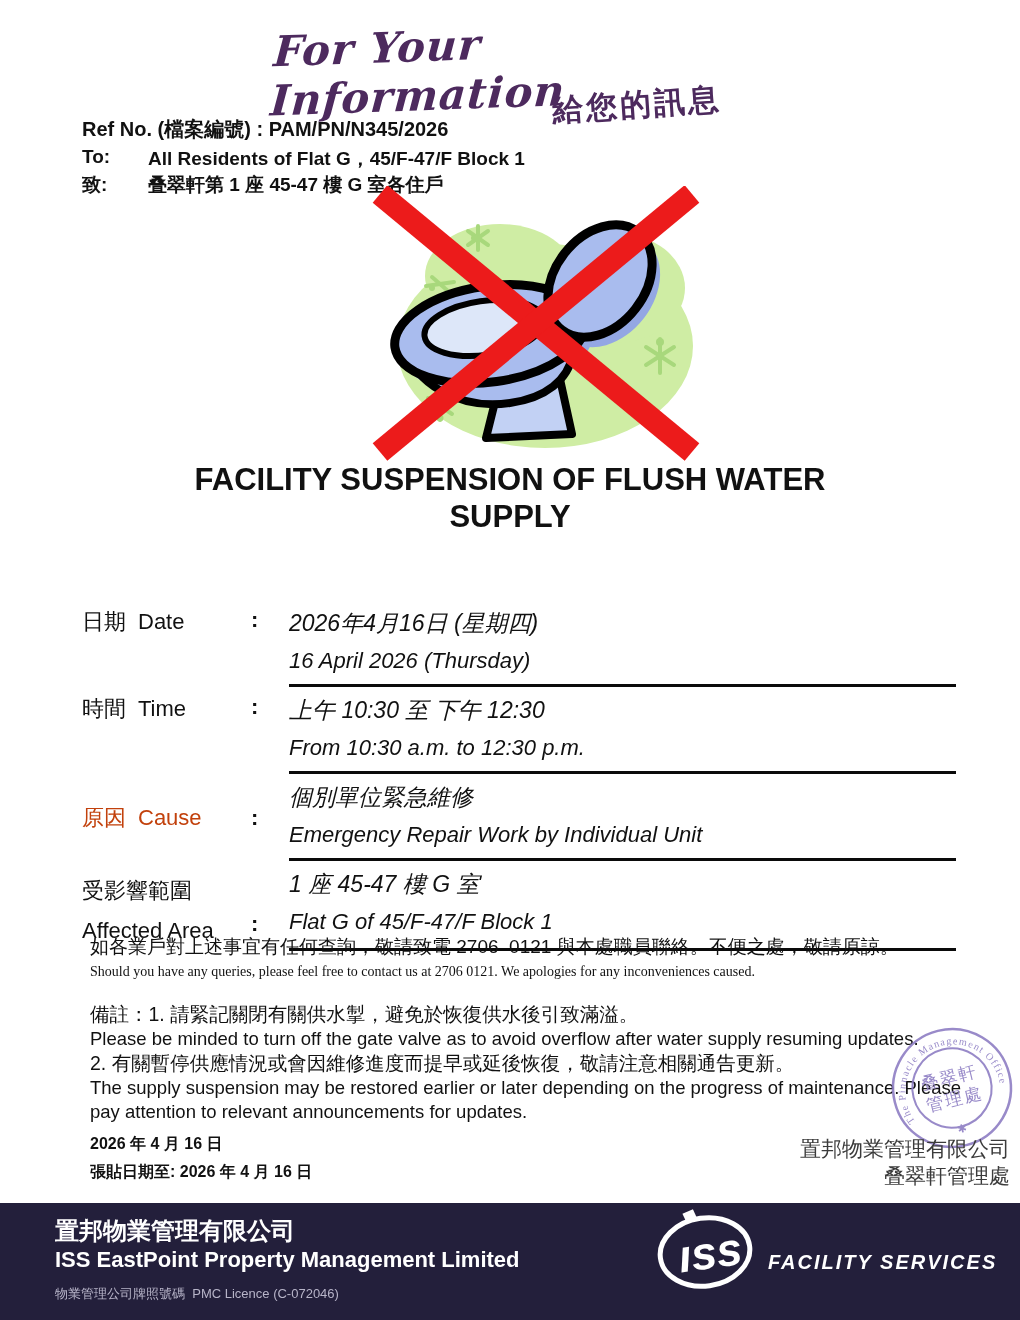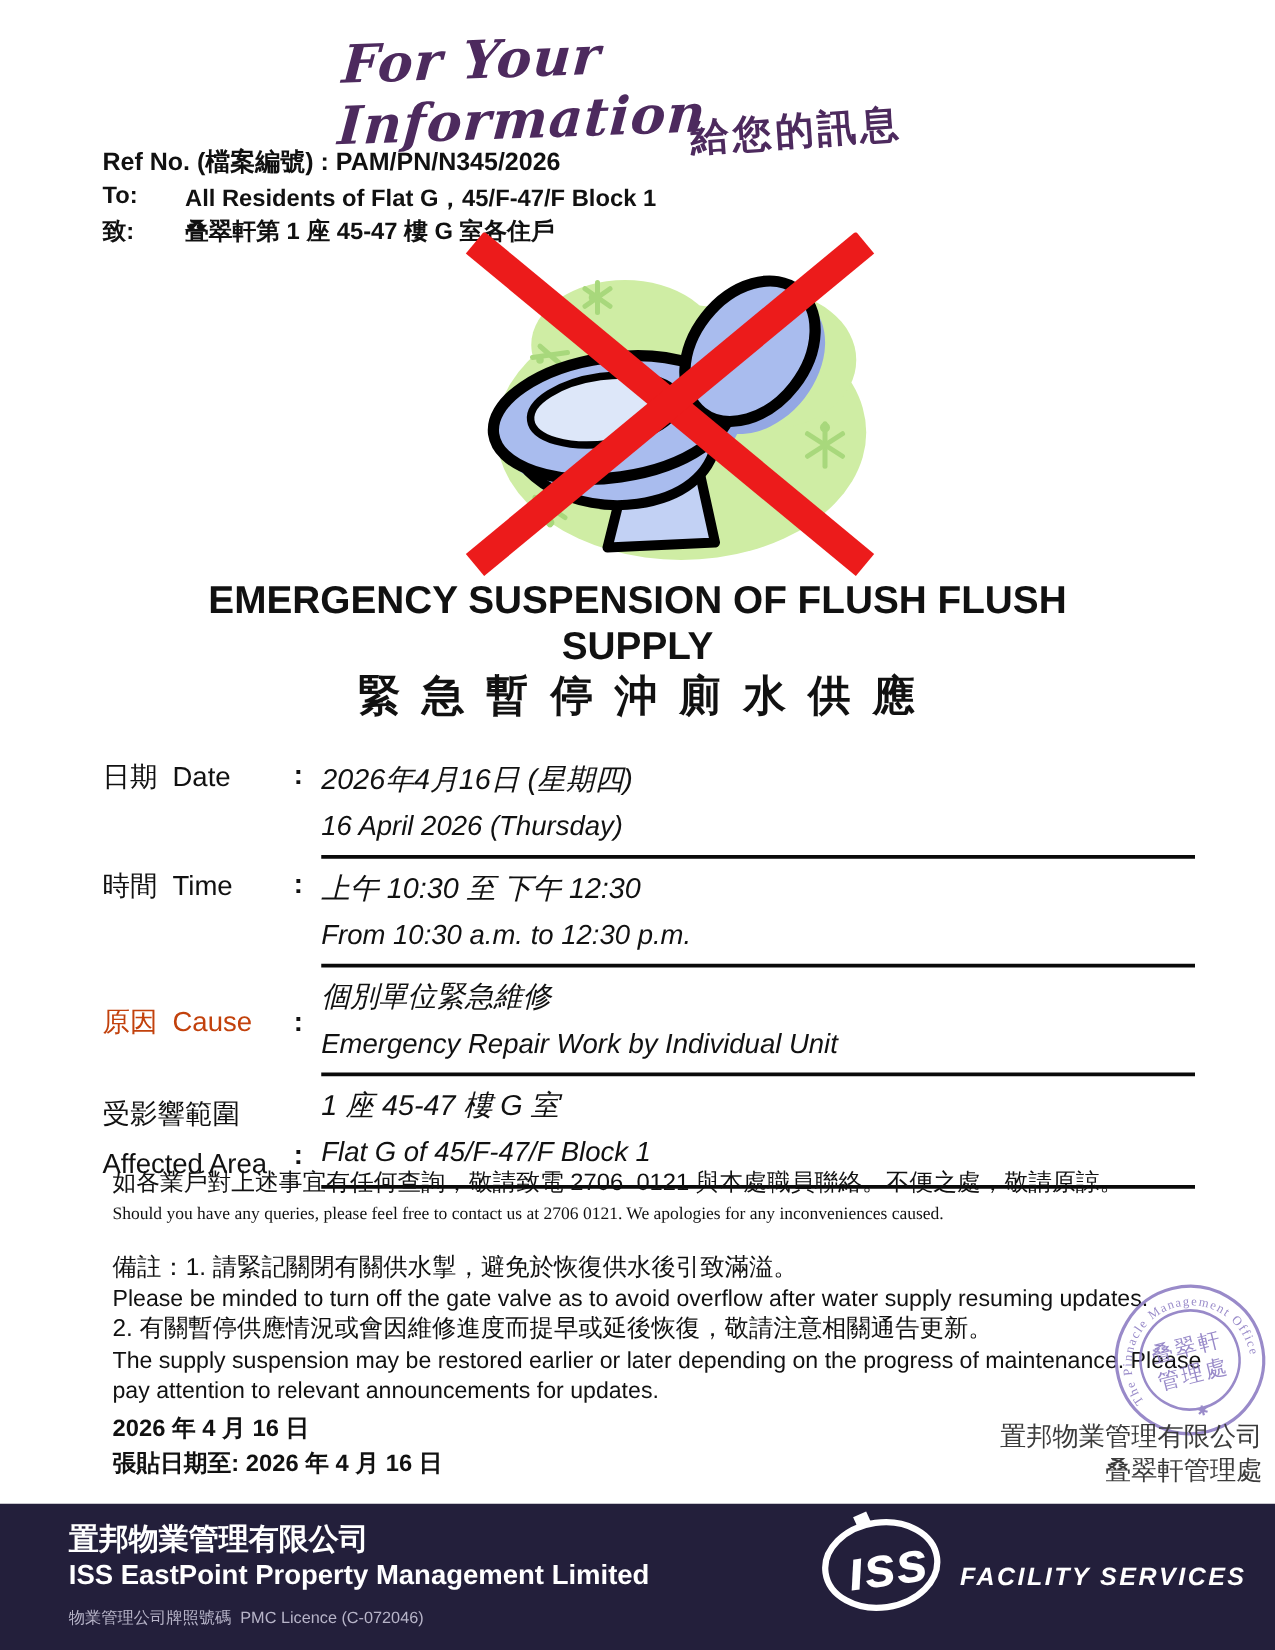--- a/index.html
+++ b/index.html
@@ -20,21 +20,21 @@
 
   .art{position:absolute;left:360px;top:186px;}
 
   .title-en{position:absolute;left:0;width:1020px;text-align:center;font-weight:bold;font-size:31px;letter-spacing:0px;}
   .t1{top:462px;} .t2{top:499px;}
   .title-zh{position:absolute;left:0;top:534px;width:1020px;text-align:center;font-weight:bold;
             font-size:34px;letter-spacing:2px;word-spacing:4px;}
 
   
   .details{position:absolute;left:82px;top:600px;width:874px;}
-  .d-row{display:grid;grid-template-columns:153px 22px 1fr;}
+  .d-row{display:grid;grid-template-columns:153px 22px 1fr;gap:16px;}
   .d-label{padding-top:7px;font-size:22px;white-space:nowrap;}
   .d-label .lat{margin-left:12px;}
   .d-colon{font-size:22px;font-weight:bold;padding-top:7px;}
   .row-cause .d-label,.row-cause .d-colon{align-self:center;padding-top:0;}
   .row-affected .d-label{font-weight:normal;padding-top:10px;line-height:40px;}
   .row-affected .d-label span{display:block;}
   .row-affected .d-colon{align-self:end;padding-bottom:14px;}
   .row-cause .d-label{color:#c2410c;}
   .d-val{text-align:left;border-bottom:3px solid #0a0a0a;padding:4px 0 4px;font-style:italic;}
   .v-zh{font-size:23px;line-height:38px;}
@@ -43,21 +43,21 @@
   .contact{position:absolute;left:90px;top:934px;width:912px;line-height:25px;}
   .contact .c-zh{font-size:19px;white-space:pre-wrap;}
   .contact .c-en{font-family:"Liberation Serif","DejaVu Serif",serif;font-size:14px;}
 
   .notes{position:absolute;left:90px;top:1002px;width:905px;font-size:18.5px;line-height:24.5px;}
   .notes .zh{font-size:19.5px;}
   .notes .b{font-weight:normal;}
 
   .stamp{position:absolute;left:886px;top:1022px;opacity:.88;}
 
-  .dates{position:absolute;left:90px;top:1130px;font-size:19px;font-weight:bold;line-height:28px;}
+  .dates{position:absolute;left:90px;top:1130px;font-size:16px;font-weight:bold;line-height:28px;}
   .signature{position:absolute;right:10px;top:1136px;text-align:right;
              font-family:"Liberation Serif","DejaVu Serif",serif;font-size:21px;color:#3b3b3b;line-height:27px;}
 
   .footer{position:absolute;left:0;top:1203px;width:1020px;height:117px;background:#231f3b;}
   .f-zh{position:absolute;left:55px;top:12px;font-size:24px;font-weight:bold;color:#fff;}
   .f-en{position:absolute;left:55px;top:44px;font-size:22px;font-weight:bold;color:#fff;}
   .f-lic{position:absolute;left:55px;top:82px;font-size:13px;color:#b7b4c8;white-space:pre-wrap;}
   .f-logo{position:absolute;left:650px;top:4px;}
   .f-tag{position:absolute;left:768px;top:48px;font-size:20px;font-weight:bold;font-style:italic;
          color:#fff;letter-spacing:2px;}
@@ -122,23 +122,22 @@
       <ellipse cx="124" cy="142" rx="60" ry="27" transform="rotate(-8 124 142)" fill="#dde7f9" stroke="#000" stroke-width="6"></ellipse>
       <line x1="198" y1="138" x2="216" y2="122" stroke="#000" stroke-width="10"></line>
       <ellipse cx="240" cy="95" rx="45" ry="62" transform="rotate(38 240 95)" fill="#a9bcee" stroke="#000" stroke-width="9"></ellipse>
     </g>
     <g stroke="#ec1b1b" stroke-width="23">
       <line x1="20" y1="8" x2="332" y2="266"></line>
       <line x1="332" y1="8" x2="20" y2="266"></line>
     </g>
   </svg>
 
-  <div class="title-en t1">EMERGENCY SUSPENSION OF FLUSH FLUSH</div>
+  <div class="title-en t1">FACILITY SUSPENSION OF FLUSH WATER</div>
   <div class="title-en t2">SUPPLY</div>
-  <div class="title-zh">緊 急 暫 停 沖 廁 水 供 應</div>
 
   <div class="details">
     <div class="d-row row-date">
       <div class="d-label">
         <span>日期</span><span class="lat">Date</span>
       </div>
       <div class="d-colon">:</div>
       <div class="d-val">
         <div class="v-zh">2026年4月16日 (星期四)</div>
         <div class="v-en">16 April 2026 (Thursday)</div>

